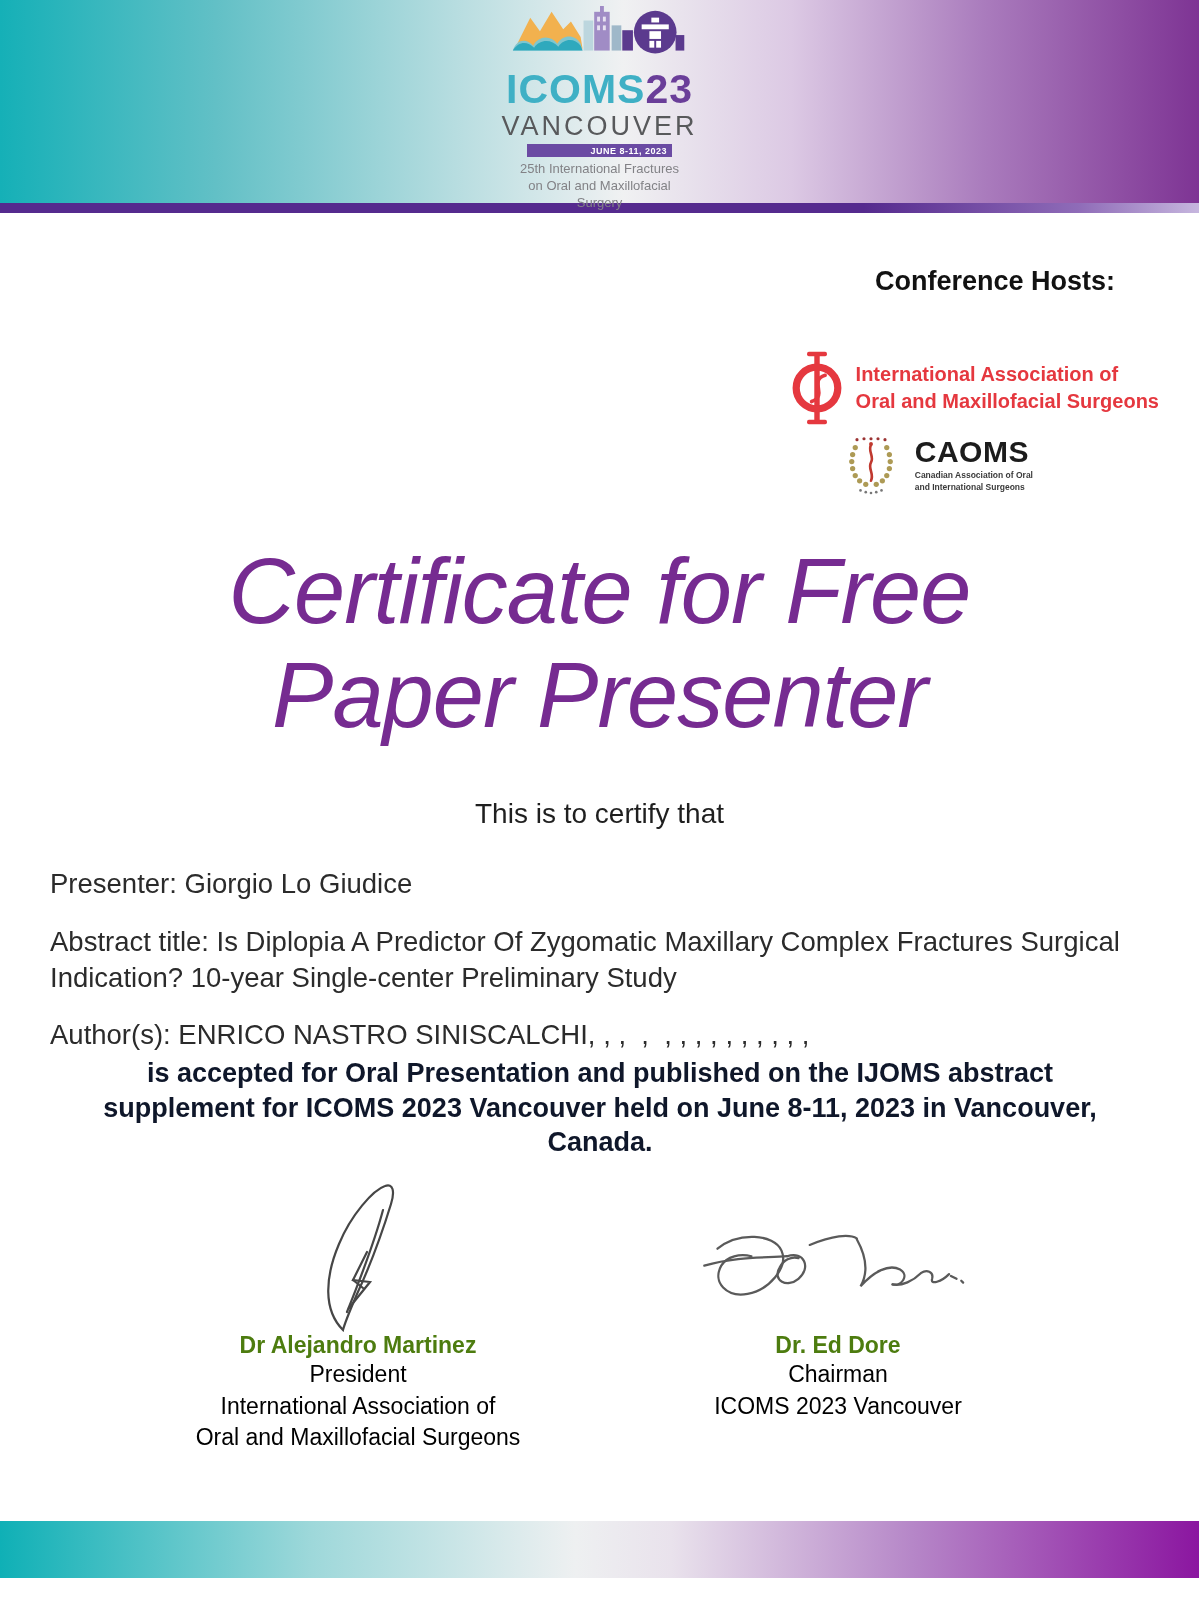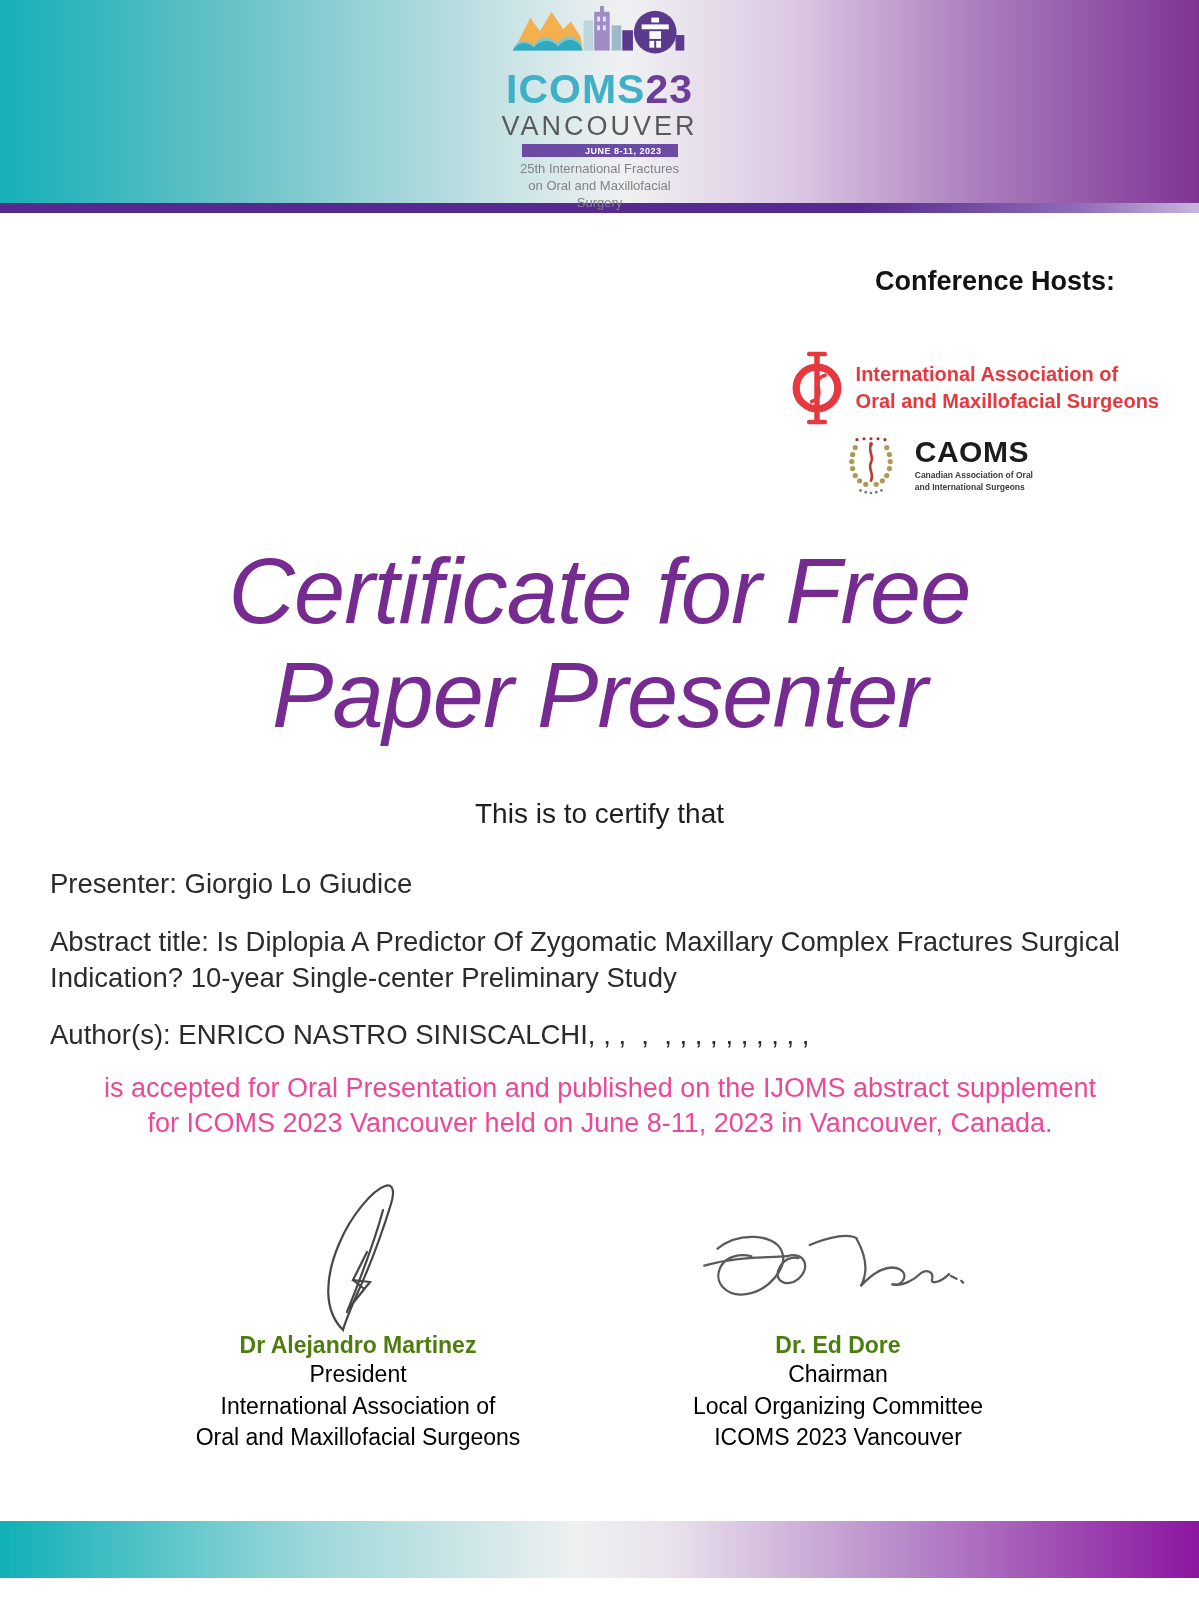--- a/index.html
+++ b/index.html
@@ -21,22 +21,22 @@
   .logo-block {
     position:absolute; top:6px; left:calc(50% - 95px); width:190px;
     display:flex; flex-direction:column; align-items:center;
   }
   .logo-skyline { width:178px; height:62px; }
   .logo-wordmark { font-size:41px; font-weight:bold; letter-spacing:1px; line-height:1.0; margin-top:1px; }
   .logo-wordmark .icoms { color:#3fb0c5; }
   .logo-wordmark .year { color:#6a3e99; }
   .logo-city { font-size:27px; color:#58595b; letter-spacing:3px; line-height:1.05; margin-top:2px; }
   .logo-datebar {
-    width:156px; height:13px; background:#6b4ba3; margin-top:4px;
-    display:flex; justify-content:flex-end; align-items:center; padding-right:16px;
+    width:145px; height:13px; background:#6b4ba3; margin-top:4px;
+    display:flex; justify-content:flex-end; align-items:center; padding-right:5px;
   }
   .logo-datebar span { color:#ffffff; font-size:9px; font-weight:bold; letter-spacing:.5px; }
   .logo-tagline { font-size:13px; color:#828286; text-align:center; line-height:1.3; margin-top:4px; }
 
   
   .hosts-heading {
     position:absolute; top:266px; right:84px;
     font-size:27px; font-weight:bold; color:#121212;
   }
   .host-row-iaoms {
@@ -66,21 +66,21 @@
   }
 
   
   .details { position:absolute; top:866px; left:50px; width:1110px; }
   .details p {
     font-size:27.5px; color:#2b2b2b; line-height:1.3;
     margin-bottom:22px; white-space:pre-wrap;
   }
   .acceptance {
     position:absolute; top:1056px; left:95px; width:1010px;
-    text-align:center; font-size:27px; font-weight:normal; color:#ec4899; line-height:1.28;margin-top:15px;
+    text-align:center; font-size:27px; font-weight:bold; color:#0f172a; line-height:1.28;
   }
 
   
   .sig-left-svg  { position:absolute; top:1182px; left:300px; width:120px; height:150px; }
   .sig-right-svg { position:absolute; top:1228px; left:690px; width:295px; height:80px; }
   .sig-block { position:absolute; width:420px; text-align:center; }
   .sig-block-left  { top:1332px; left:148px; }
   .sig-block-right { top:1332px; left:628px; }
   .sig-name { font-size:23px; font-weight:bold; color:#4d7c0f; }
   .sig-line { font-size:23px; color:#000000; line-height:1.38; }
@@ -228,19 +228,18 @@
   <div class="sig-block sig-block-left">
     <div class="sig-name">Dr Alejandro Martinez</div>
     <div class="sig-line">President</div>
     <div class="sig-line">International Association of</div>
     <div class="sig-line">Oral and Maxillofacial Surgeons</div>
   </div>
 
   <div class="sig-block sig-block-right">
     <div class="sig-name">Dr. Ed Dore</div>
     <div class="sig-line">Chairman</div>
-    <div class="sig-line">Local Organizing Committee</div>
     <div class="sig-line">ICOMS 2023 Vancouver</div>
   </div>
 
   <div class="footer-bar"></div>
 
 </div>
 
 </body></html>

